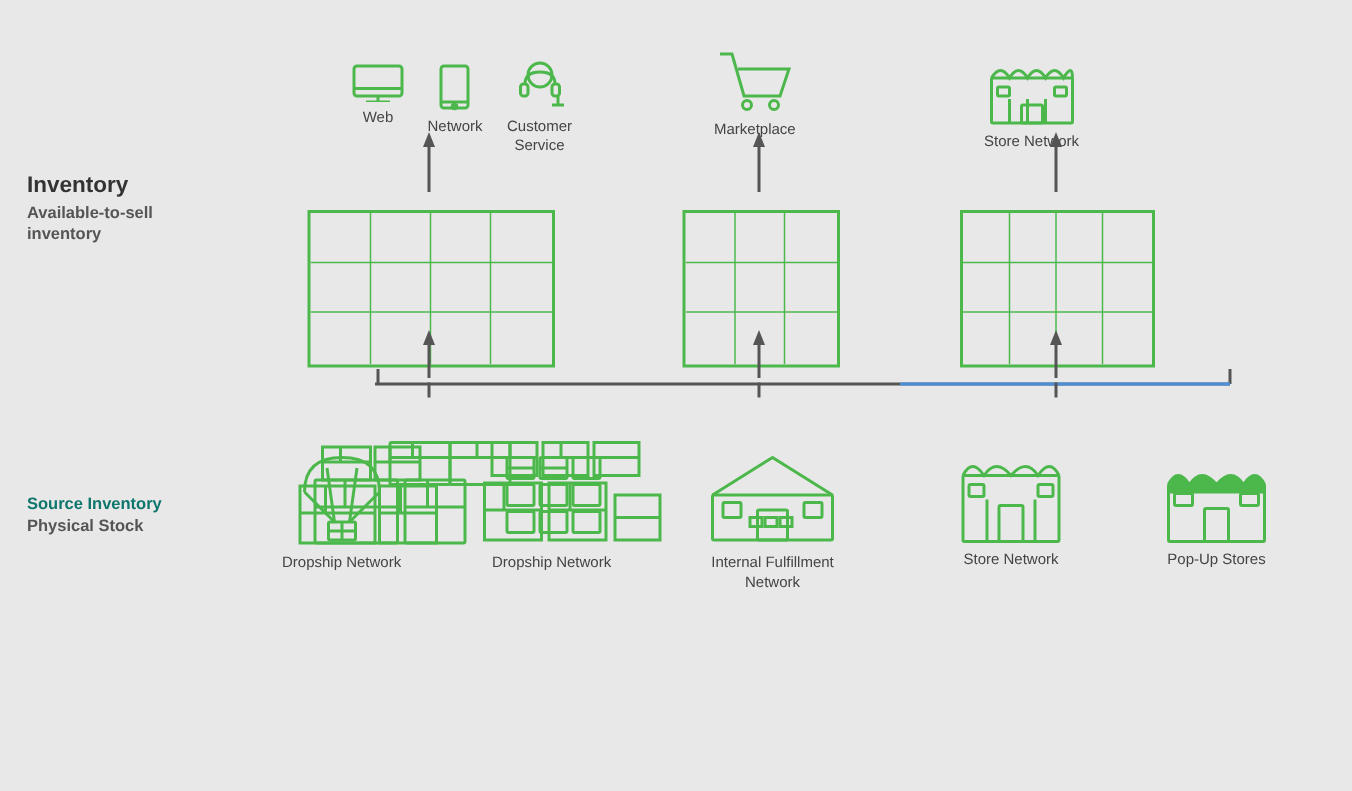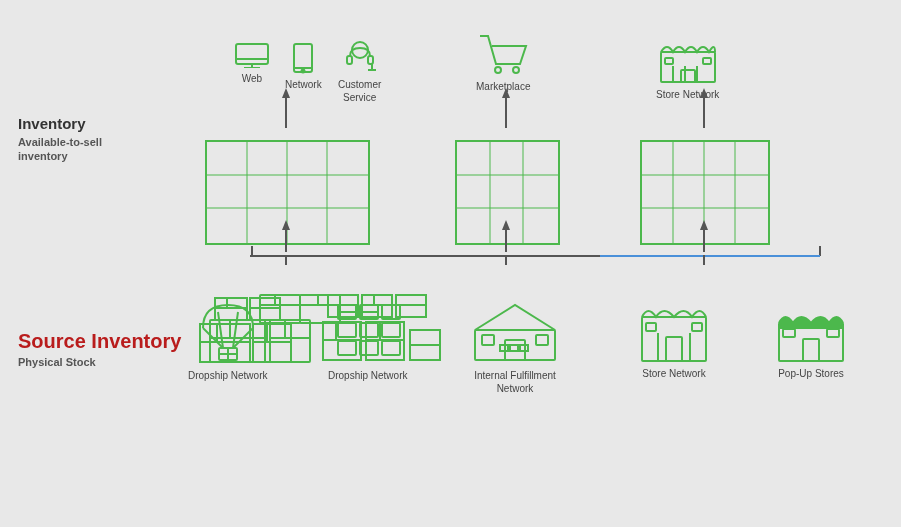--- a/index.html
+++ b/index.html
@@ -37,22 +37,22 @@
       font-weight: bold;
     }
 
     .label-source {
       position: absolute;
       left: 18px;
       top: 330px;
     }
     .label-source .title {
       font-weight: bold;
-      font-size: 20px;
-      color: #b91c1c;
+      font-size: 11px;
+      color: #0f766e;
     }
     .label-source .subtitle {
       font-size: 11px;
       color: #555;
       margin-top: 3px;
       font-weight: bold;
     }
 
     
     .icon-container {

